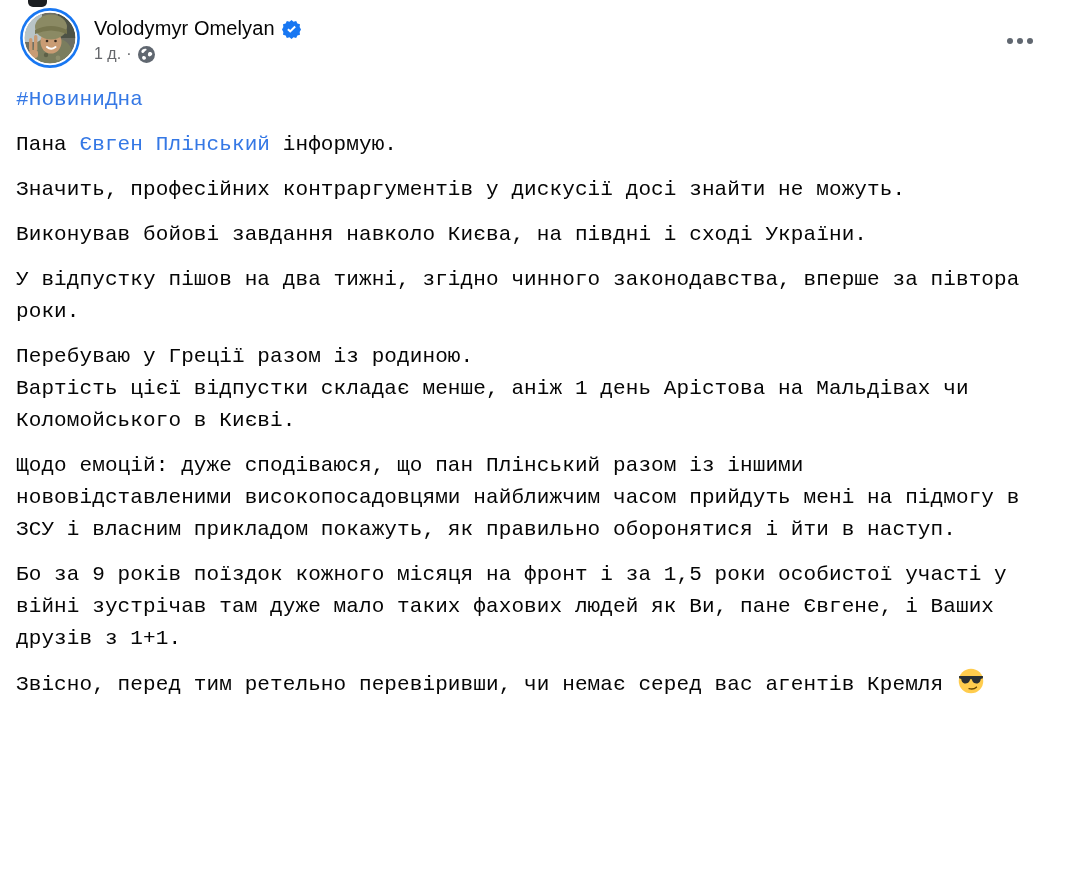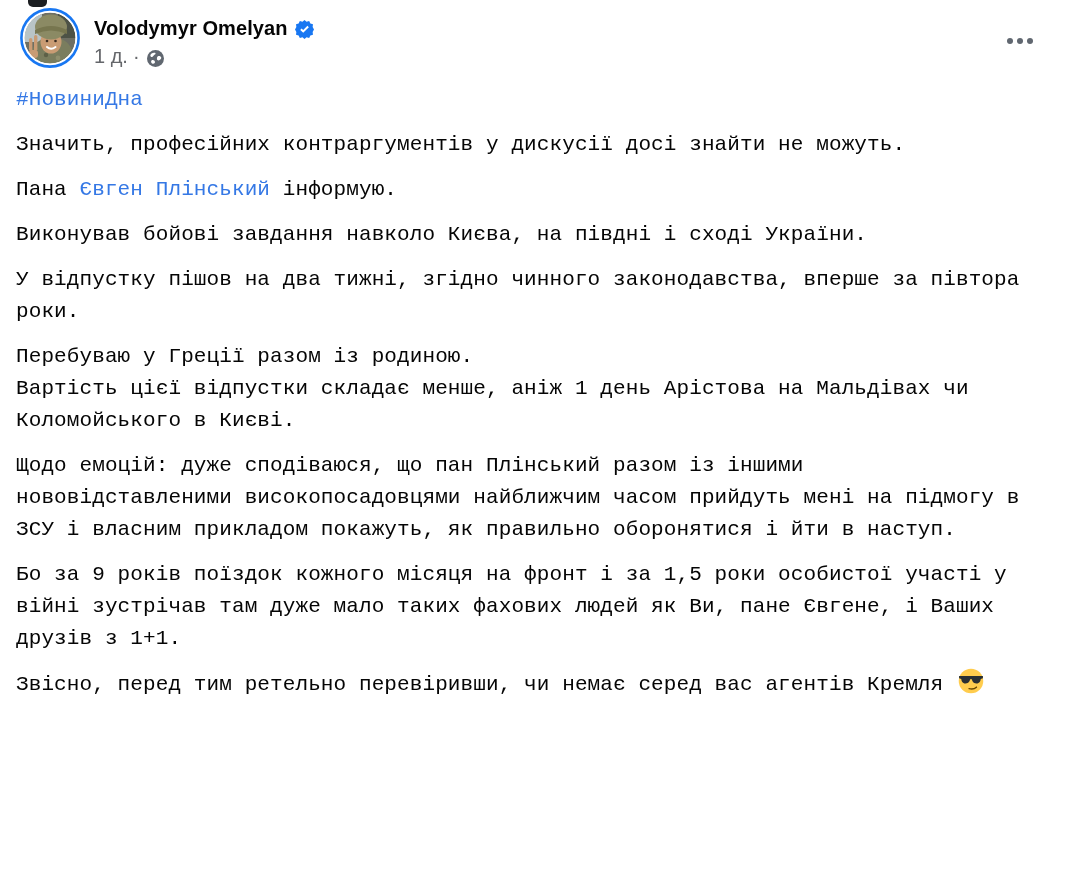--- a/index.html
+++ b/index.html
@@ -32,32 +32,32 @@
     width: 60px; height: 60px;
     border-radius: 50%;
     flex: 0 0 60px;
     cursor: pointer;
   }
   .avatar-wrap svg { display: block; }
   .header-text { margin-left: 14px; padding-top: 9px; }
   .author-row { display: flex; align-items: center; gap: 7px; }
   .author-name {
     font-size: 20px;
-    font-weight: bold;
+    font-weight: normal;
     color: #050505;
     letter-spacing: 0.1px;
     cursor: pointer;
   }
   .badge { width: 19px; height: 19px; display: inline-block; margin-top: 2px; }
   .meta-row {
     margin-top: 5px;
     display: flex;
     align-items: center;
     gap: 5px;
-    font-size: 20px;
+    font-size: 16px;
     color: #65676b;
   }
   .meta-row .globe { width: 17px; height: 17px; display: inline-block; margin-left: 2px; margin-top: 1px; }
   .menu-dots {
     position: absolute;
     right: 38px; top: 34px;
     display: flex; gap: 4px;
     padding: 4px;
     cursor: pointer;
   }
@@ -149,22 +149,22 @@
 
     <div class="menu-dots">
       <i></i>
         <i></i>
         <i></i>
     </div>
   </div>
 
   <div class="post-text">
       <div class="paragraph"><span class="link">#НовиниДна</span></div>
+      <div class="paragraph"><span>Пана </span><span class="link">Євген Плінський</span><span> інформую.</span></div>
       <div class="paragraph"><span>Значить, професійних контраргументів у дискусії досі знайти не можуть.</span></div>
-      <div class="paragraph"><span>Пана </span><span class="link">Євген Плінський</span><span> інформую.</span></div>
       <div class="paragraph"><span>Виконував бойові завдання навколо Києва, на півдні і сході України.</span></div>
       <div class="paragraph"><span>У відпустку пішов на два тижні, згідно чинного законодавства, вперше за півтора роки.</span></div>
       <div class="paragraph"><span>Перебуваю у Греції разом із родиною.
 Вартість цієї відпустки складає менше, аніж 1 день Арістова на Мальдівах чи Коломойського в Києві.</span></div>
       <div class="paragraph"><span>Щодо емоцій: дуже сподіваюся, що пан Плінський разом із іншими нововідставленими високопосадовцями найближчим часом прийдуть мені на підмогу в ЗСУ і власним прикладом покажуть, як правильно оборонятися і йти в наступ.</span></div>
       <div class="paragraph"><span>Бо за 9 років поїздок кожного місяця на фронт і за 1,5 роки особистої участі у війні зустрічав там дуже мало таких фахових людей як Ви, пане Євгене, і Ваших друзів з 1+1.</span></div>
       <div class="paragraph"><span>Звісно, перед тим ретельно перевіривши, чи немає серед вас агентів Кремля </span><span class="emoji"><svg viewBox="0 0 36 36" aria-hidden="true">
             <circle cx="18" cy="18" r="17" fill="#ffcc4d"></circle>
             <path fill="#292f33" d="M1.5 11h33v3.2l-3 1c-.3 2.6-1.4 6.3-6 6.3-4.7 0-5.8-3.3-6.2-5.8h-2.6c-.4 2.5-1.5 5.8-6.2 5.8-4.6 0-5.7-3.7-6-6.3l-3-1z"></path>
             <path d="M25.5 26.5c-2.2 2.2-6.5 3.2-10.2 2.1" stroke="#664500" stroke-width="2" fill="none" stroke-linecap="round"></path>

